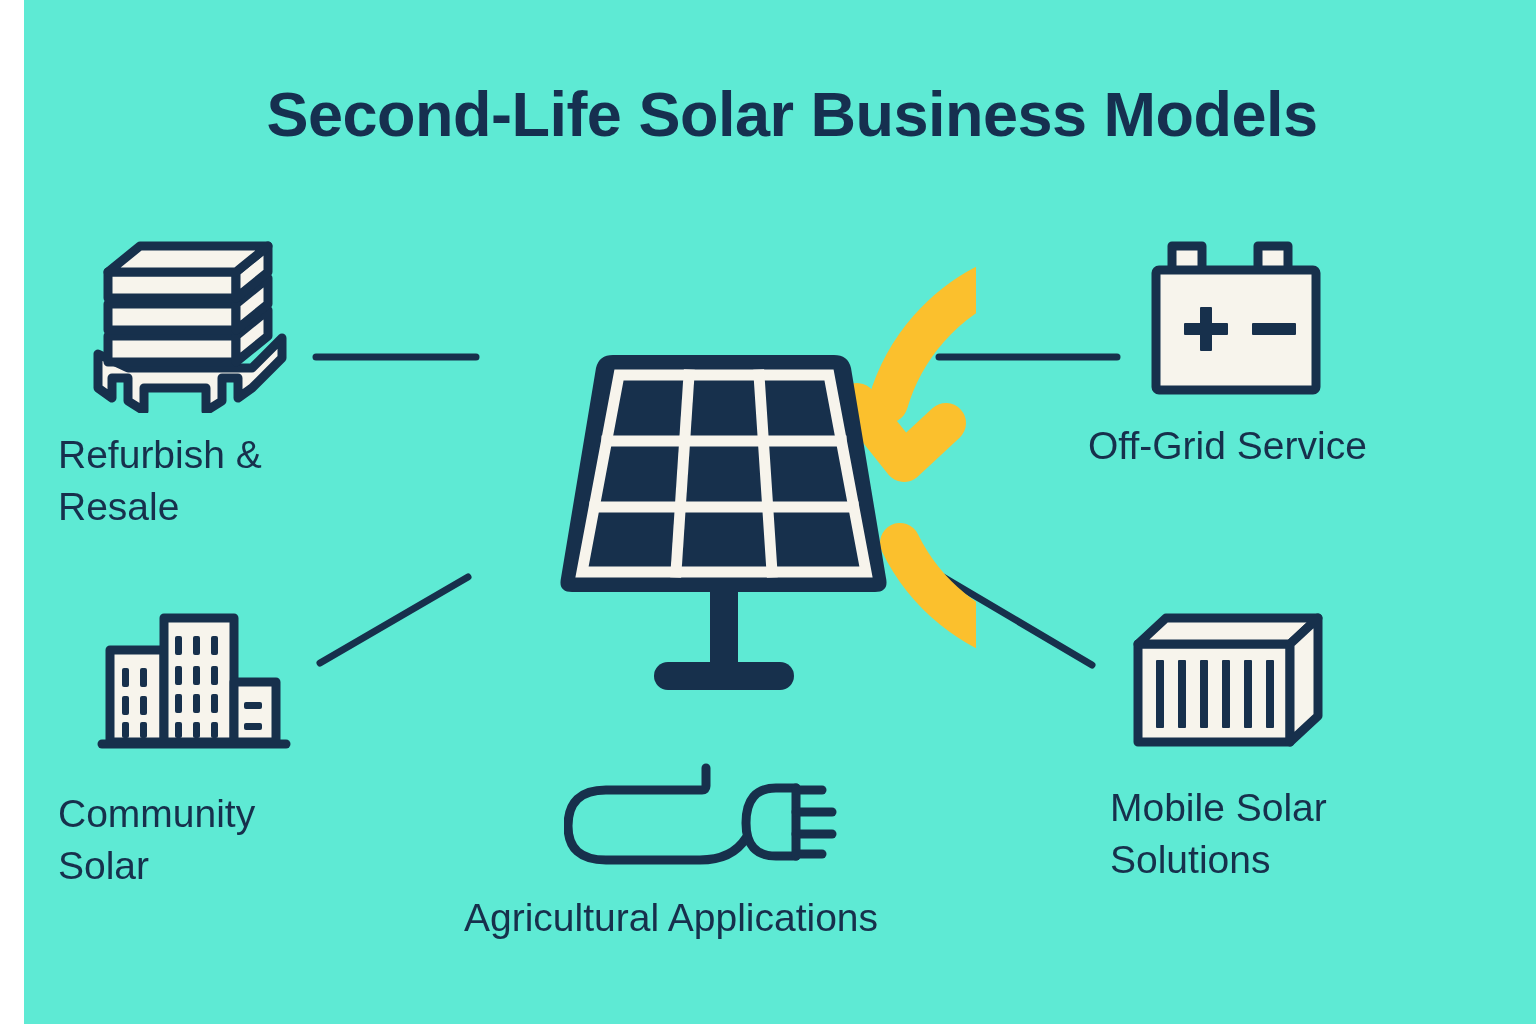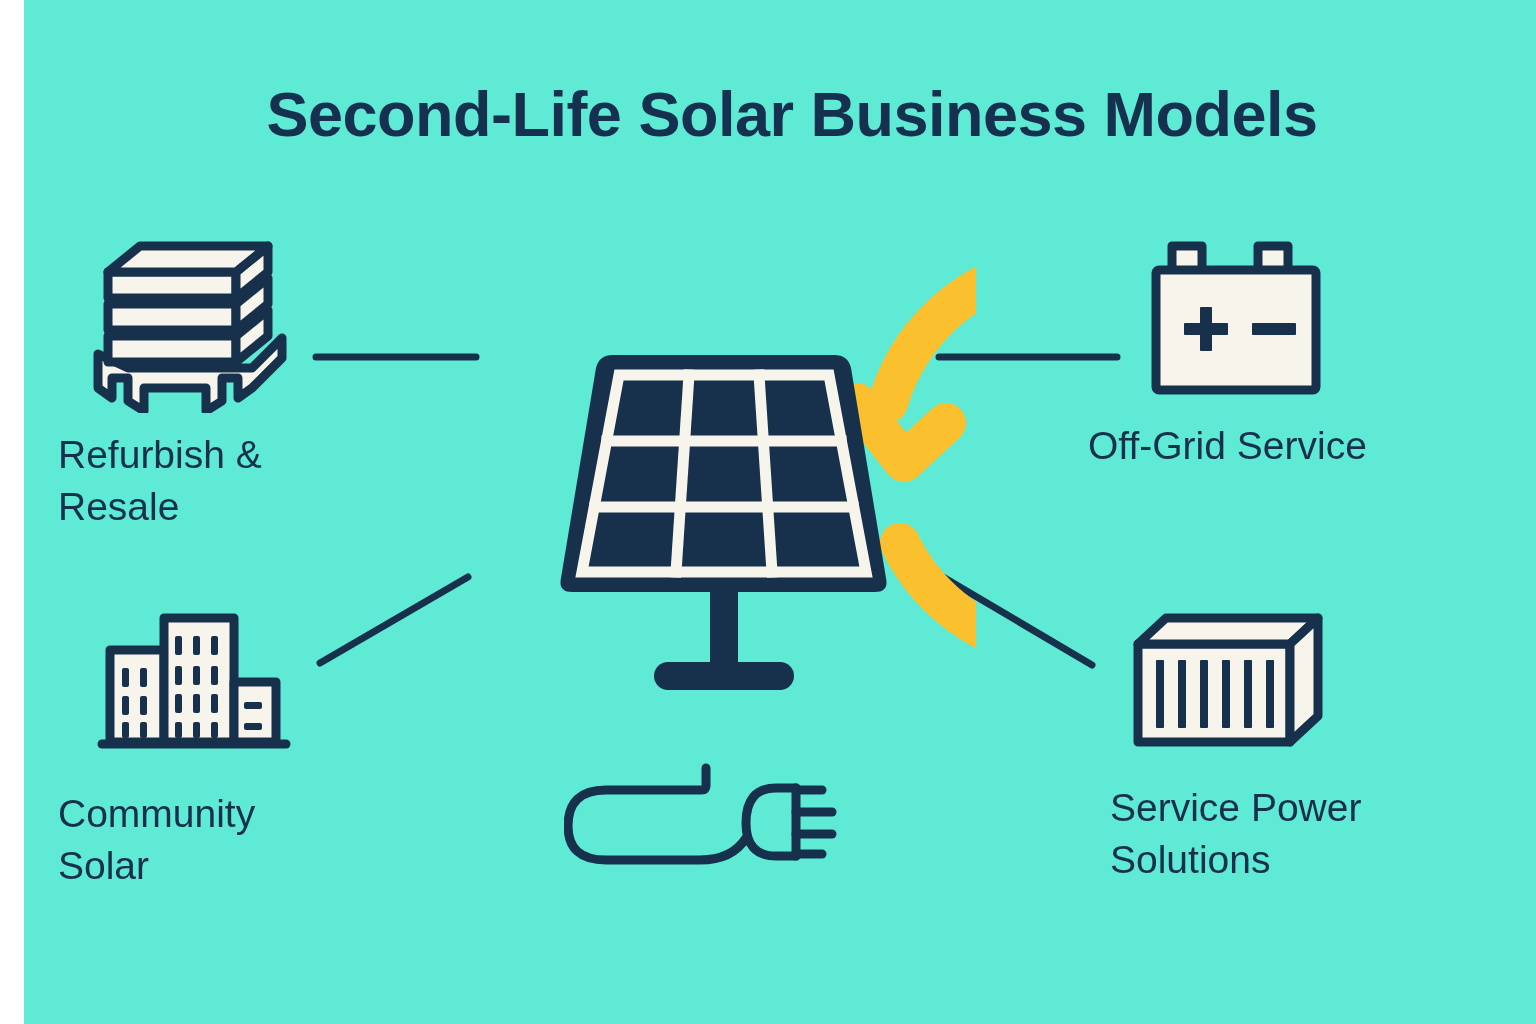--- a/index.html
+++ b/index.html
@@ -234,21 +234,21 @@
 
       <g fill="#17304C">
         <rect x="26" y="48" width="8" height="68" rx="1"></rect>
         <rect x="48" y="48" width="8" height="68" rx="1"></rect>
         <rect x="70" y="48" width="8" height="68" rx="1"></rect>
         <rect x="92" y="48" width="8" height="68" rx="1"></rect>
         <rect x="114" y="48" width="8" height="68" rx="1"></rect>
         <rect x="136" y="48" width="8" height="68" rx="1"></rect>
       </g>
     </svg>
-    <div class="node-label">Service Power
+    <div class="node-label">Mobile Solar
 Solutions</div>
   </div>
 
   <div class="node" id="node-agri">
     <svg class="node-icon" width="300" height="120" viewBox="0 0 300 120">
       <g stroke="#17304C" stroke-width="9" fill="none" stroke-linecap="round" stroke-linejoin="round">
 
         <path d="M 142 8 L 142 26 Q 142 30 138 30 L 42 30
                  Q 4 30 4 66 Q 4 100 42 100 L 136 100
                  Q 168 100 182 78"></path>
@@ -256,15 +256,16 @@
         <path d="M 232 28 L 212 28 Q 182 28 182 63 Q 182 96 212 96 L 232 96"></path>
 
         <line x1="232" y1="28" x2="232" y2="96"></line>
 
         <line x1="232" y1="30" x2="258" y2="30"></line>
         <line x1="232" y1="52" x2="268" y2="52"></line>
         <line x1="232" y1="74" x2="268" y2="74"></line>
         <line x1="232" y1="94" x2="258" y2="94"></line>
       </g>
     </svg>
+    <div class="node-label">Agricultural Applications</div>
   </div>
 
 </div>
 
 </body></html>

